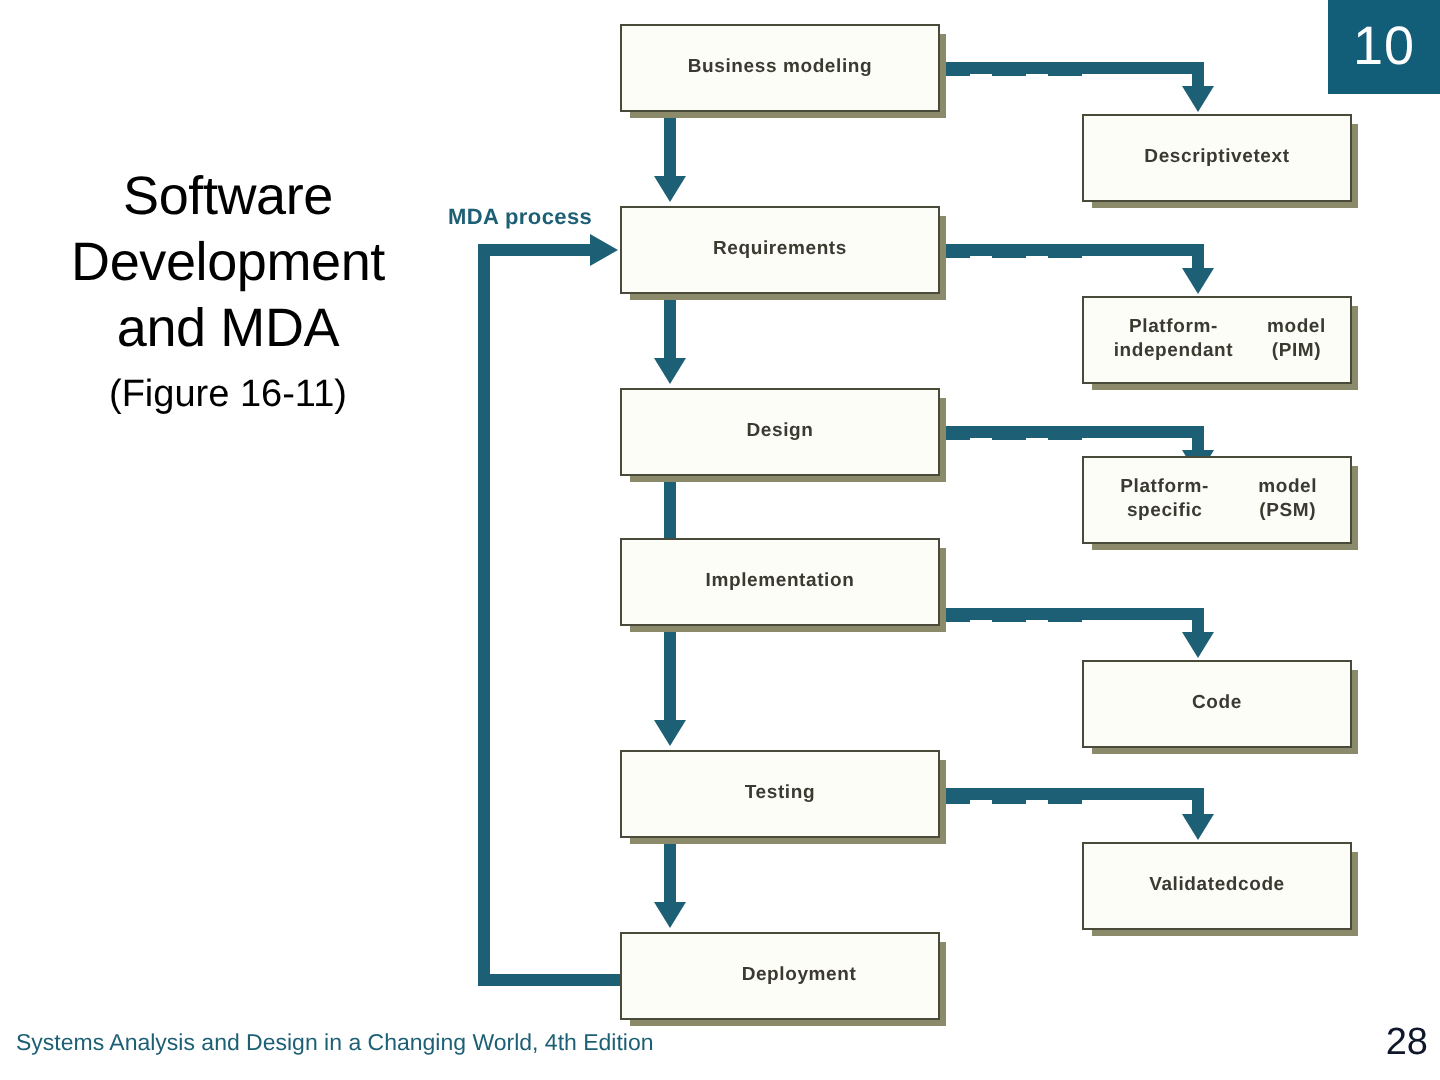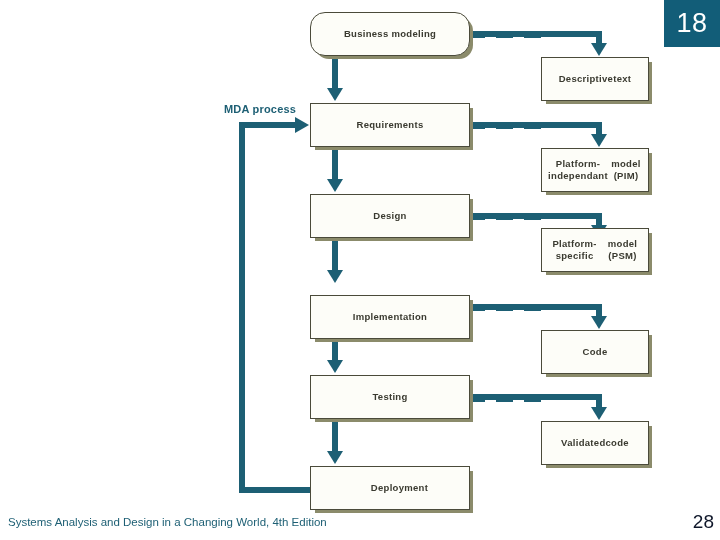--- a/index.html
+++ b/index.html
@@ -100,41 +100,47 @@
     justify-content: center;
     text-align: center;
     color: #3A3A30;
     font-size: 9.5px;
     font-weight: bold;
     letter-spacing: 0.3px;
     line-height: 12.5px;
     padding: 2px 5px;
   }
   .node.left-col  { width: 160px; height: 44px; }
-  .node.right-col { width: 108px; height: 44px; }
+  .node.right-col { width: 135px; height: 44px; }
 
   
   #mda-process-label {
     position: absolute;
     left: 224px;
     top: 103px;
     font-size: 11px;
     font-weight: bold;
     color: #1D5F74;
     letter-spacing: 0.2px;
     white-space: nowrap;
   }
 </style>
 </head>
 <body>
 
 <div id="slide">
 
-  <div id="chapter-badge">18</div>
-
+  <div id="chapter-badge">10</div>
+
+  <div id="title-block">
+    <div class="main-title">Software</div>
+    <div class="main-title">Development</div>
+    <div class="main-title">and MDA</div>
+    <div class="sub-title">(Figure 16-11)</div>
+  </div>
 
   <div id="diagram">
     <svg width="720" height="540" viewBox="0 0 720 540">
       <g id="arrow-group">
           <path d="M 470 34 H 599 V 44" stroke="#1D5F74" stroke-width="6" fill="none" stroke-linecap="butt"></path>
           <polygon points="591,43 607,43 599,56" fill="#1D5F74"></polygon>
           <path d="M 470 125 H 599 V 135" stroke="#1D5F74" stroke-width="6" fill="none" stroke-linecap="butt"></path>
           <polygon points="591,134 607,134 599,147" fill="#1D5F74"></polygon>
           <path d="M 470 216 H 599 V 226" stroke="#1D5F74" stroke-width="6" fill="none" stroke-linecap="butt"></path>
           <polygon points="591,225 607,225 599,238" fill="#1D5F74"></polygon>
@@ -159,30 +165,30 @@
           <polygon points="327,451 343,451 335,464" fill="#1D5F74"></polygon>
           <path d="M 310 490 H 242 V 125 H 296" stroke="#1D5F74" stroke-width="6" fill="none" stroke-linecap="butt"></path>
           <polygon points="295,117 295,133 309,125" fill="#1D5F74"></polygon>
         </g>
     </svg>
   </div>
 
   <div id="mda-process-label">MDA process</div>
 
   <div id="node-layer">
-      <div class="node left-col" style="left: 310px; top: 12px; border-radius: 15px;">
+      <div class="node left-col" style="left: 310px; top: 12px;">
         <span>Business modeling</span>
       </div>
       <div class="node left-col" style="left: 310px; top: 103px;">
         <span>Requirements</span>
       </div>
       <div class="node left-col" style="left: 310px; top: 194px;">
         <span>Design</span>
       </div>
-      <div class="node left-col" style="left: 310px; top: 295px; text-align: center;">
+      <div class="node left-col" style="left: 310px; top: 269px; text-align: center;">
         <span>Implementation</span>
       </div>
       <div class="node left-col" style="left: 310px; top: 375px;">
         <span>Testing</span>
       </div>
       <div class="node left-col" style="left: 310px; top: 466px; padding-left: 24px;">
         <span>Deployment</span>
       </div>
       <div class="node right-col" style="left: 541px; top: 57px;">
         <span>Descriptive</span>

